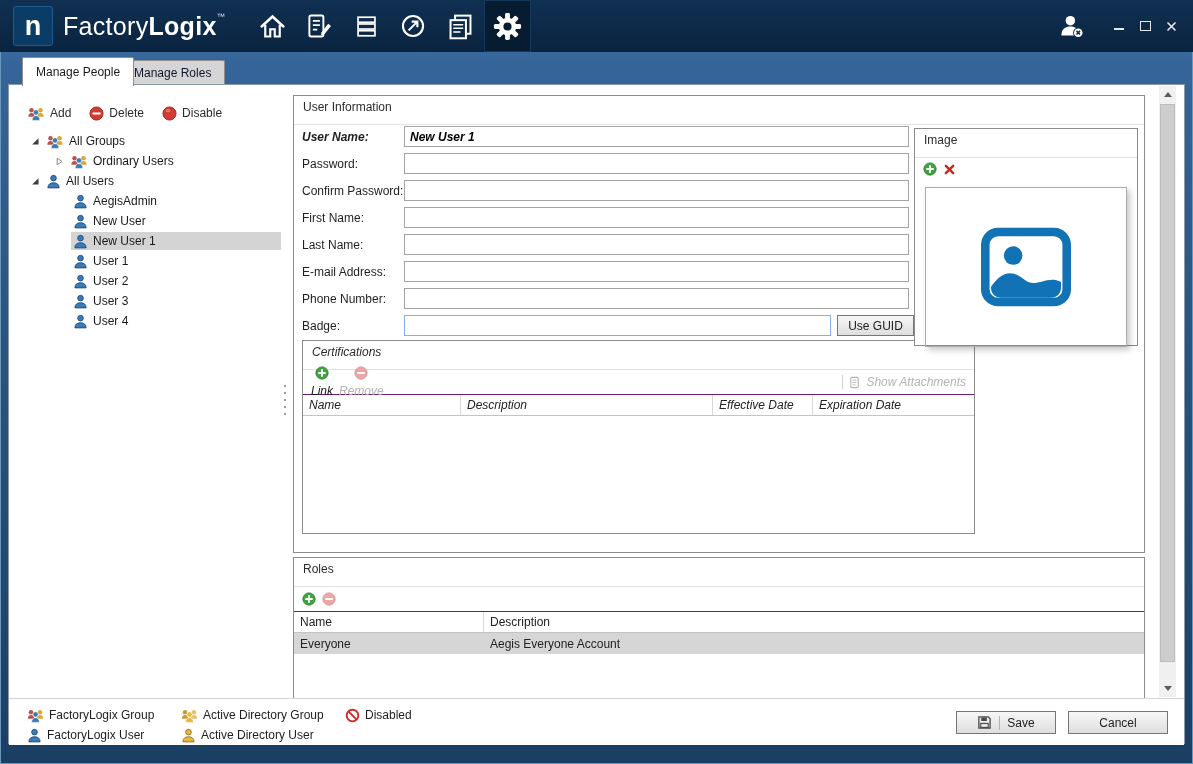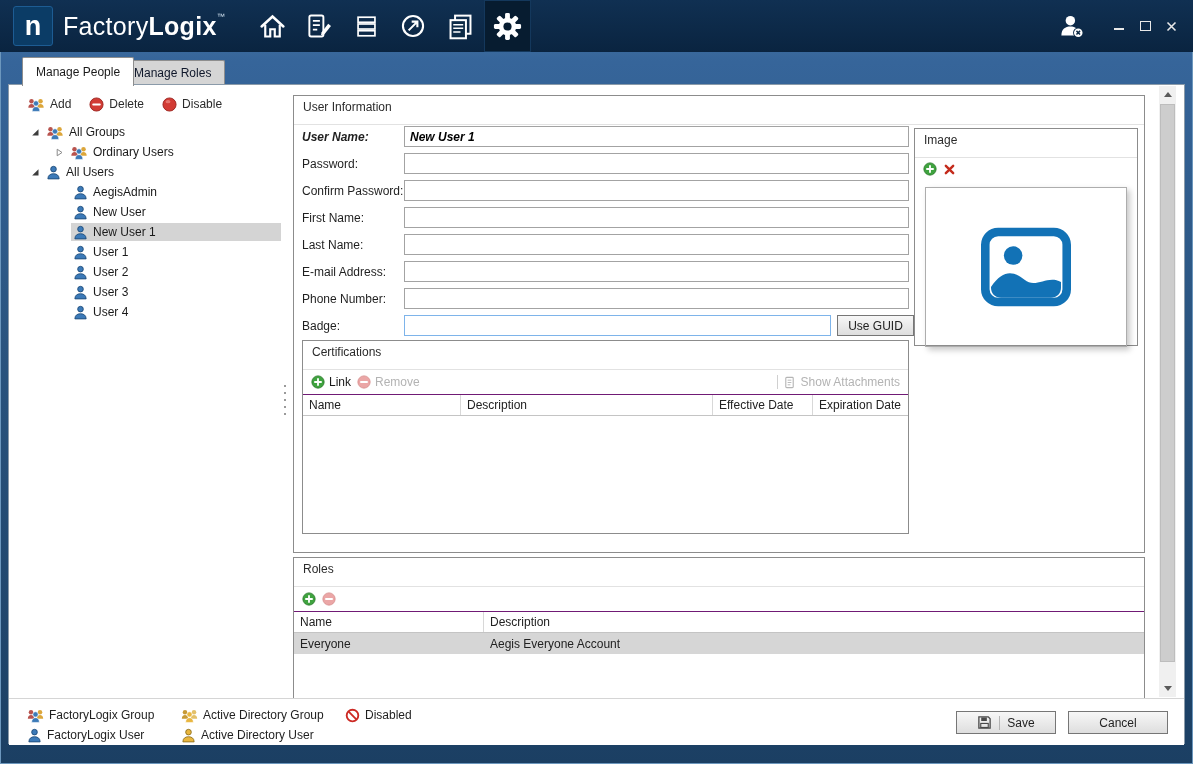--- a/index.html
+++ b/index.html
@@ -29,39 +29,39 @@
   
   .tab{position:absolute;display:flex;align-items:center;padding:0 13px;cursor:pointer;
        border:1px solid #8e8e8e;border-bottom:none;border-radius:2px 2px 0 0;font-size:12px;}
   .tab.active{left:22px;top:57px;height:28px;background:#fff;z-index:5;}
   .tab.inactive{left:120px;top:60px;height:24px;background:#d5d5d5;z-index:1;color:#0f172a;}
   
   .content{position:absolute;left:8px;top:84px;width:1177px;height:660px;background:#fff;
        border:1px solid #8a9aa9;box-sizing:border-box;z-index:2;}
   .mainarea{position:absolute;left:0;top:0;width:1175px;height:613px;overflow:hidden;}
   
-  .leftpanel{position:absolute;left:10px;top:7px;width:262px;height:600px;}
+  .leftpanel{position:absolute;left:10px;top:16px;width:262px;height:600px;}
   .tree-toolbar{display:flex;align-items:center;gap:18px;height:24px;padding-left:8px;}
   .tbtn{display:flex;align-items:center;gap:5px;cursor:pointer;color:#2b2b2b;}
   .tree{margin-top:6px;}
   .tree-row{display:flex;align-items:center;height:20px;cursor:pointer;}
   .tree-row .hl{display:flex;align-items:center;gap:5px;flex:1;height:18px;padding-left:2px;}
   .tree-row.sel .hl{background:#d4d4d4;}
   .lvl0{padding-left:12px;}
   .lvl1{padding-left:36px;}
   .lvlu{padding-left:52px;}
   .tw{flex:none;margin-right:4px;}
   .splitter{position:absolute;left:273px;top:0;width:6px;height:613px;}
   .splitter .grip{position:absolute;left:2px;top:300px;width:2px;height:34px;
        background:repeating-linear-gradient(#9a9a9a 0 2px,transparent 2px 7px);}
   
   .groupbox{position:absolute;background:#fff;border:1px solid #8c8c8c;box-sizing:border-box;}
   .gb-title{padding:4px 9px 10px 9px;color:#2b2b2b;border-bottom:1px solid #e2e2e2;}
   .mini-toolbar{display:flex;align-items:center;height:24px;padding:0 8px;gap:6px;}
-  .mt-item{display:flex;align-items:center;gap:4px;cursor:pointer;}
+  .mt-item{display:flex;align-items:center;gap:4px;cursor:pointer;flex-direction:column;}
   .mt-item.disabled{color:#b3b3b3;cursor:default;}
   .mt-right{margin-left:auto;display:flex;align-items:center;gap:5px;color:#b3b3b3;}
   .vsep{width:1px;height:14px;background:#d0d0d0;}
   
   .fields{position:absolute;left:8px;top:30px;width:607px;}
   .frow{display:flex;align-items:center;height:21px;margin-bottom:6px;}
   .flabel{width:102px;flex:none;color:#1f1f1f;}
   .finput{flex:1;height:19px;border:1px solid #a3a3a3;padding:0 5px;font-size:12px;
        font-family:"Liberation Sans",sans-serif;outline:none;box-sizing:content-box;}
   .emph{font-weight:bold;font-style:italic;}
@@ -448,21 +448,21 @@
           </div>
           <div class="frow">
             <label class="flabel">Badge:</label>
             <input class="finput badge-input" value="" style="">
             <button class="btn guid-btn">
                 <span>Use GUID</span>
               </button>
           </div>
         </div>
 
-        <div class="groupbox" style="left:8px;top:244px;width:607px;height:194px;">
+        <div class="groupbox" style="left:8px;top:244px;width:673px;height:194px;font-style:italic;">
           <div class="gb-title">Certifications</div>
           <div class="mini-toolbar">
             <div class="mt-item">
               <svg width="14" height="14">
                   <use href="#sym-plus-green"></use>
                 </svg>
               <span>Link</span>
             </div>
             <div class="mt-item disabled">
               <svg width="14" height="14">

